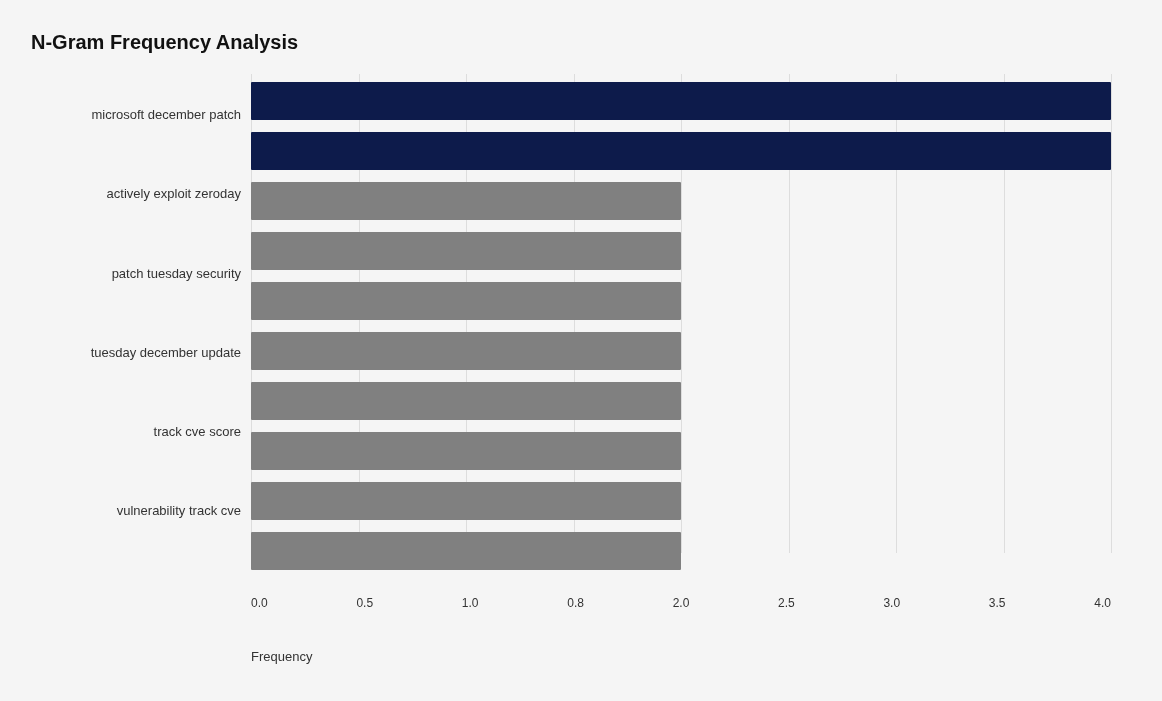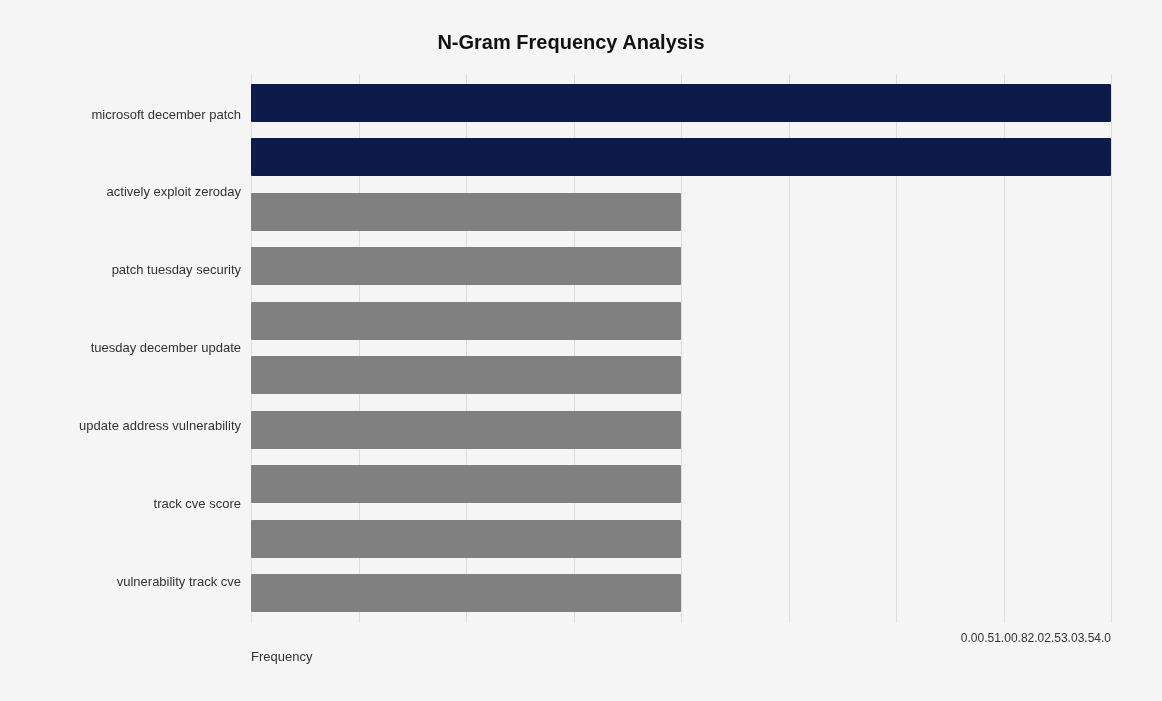--- a/index.html
+++ b/index.html
@@ -13,21 +13,20 @@
       justify-content: center;
     }
     .chart-container {
       background: #f5f5f5;
       width: 1140px;
       height: 680px;
       padding: 20px 40px 60px 20px;
       position: relative;
     }
     .chart-title {
-      text-align: center;
       font-size: 20px;
       font-weight: bold;
       color: #111;
       margin-bottom: 20px;
     }
     .chart-area {
       display: flex;
       flex-direction: row;
       width: 100%;
       height: 580px;
@@ -109,47 +108,46 @@
     .x-axis {
       display: flex;
       flex-direction: row;
       margin-top: 4px;
       padding-left: 220px;
     }
     .x-axis-ticks {
       flex: 1;
       display: flex;
       flex-direction: row;
-      justify-content: flex-end;
+      justify-content: space-between;
       font-size: 12px;
       color: #333;
       padding: 4px 0 0 0;
     }
     .x-axis-label {
       font-size: 13px;
       color: #333;
       margin-top: 4px;
       padding-left: 220px;
     }
   </style>
 </head>
 <body>
 
 <div class="chart-container">
   <div class="chart-title">N-Gram Frequency Analysis</div>
 
-  <div style="display:flex; flex-direction:column; height: 590px;">
+  <div style="display:flex; flex-direction:column; height: 590px; gap: 35px;">
     <div class="chart-area">
 
       <div class="y-axis-labels" id="y-labels">
           <div class="y-label">microsoft december patch</div>
           <div class="y-label">actively exploit zeroday</div>
           <div class="y-label">patch tuesday security</div>
           <div class="y-label">tuesday december update</div>
-          <div class="y-label">update address vulnerability</div>
           <div class="y-label">track cve score</div>
           <div class="y-label">vulnerability track cve</div>
         </div>
 
       <div class="bars-and-grid">
 
         <div class="grid-and-bars">
           <div class="grid-lines" id="grid-lines">
               <div class="grid-line" style="left: 0%;"></div>
               <div class="grid-line" style="left: 12.5%;"></div>

